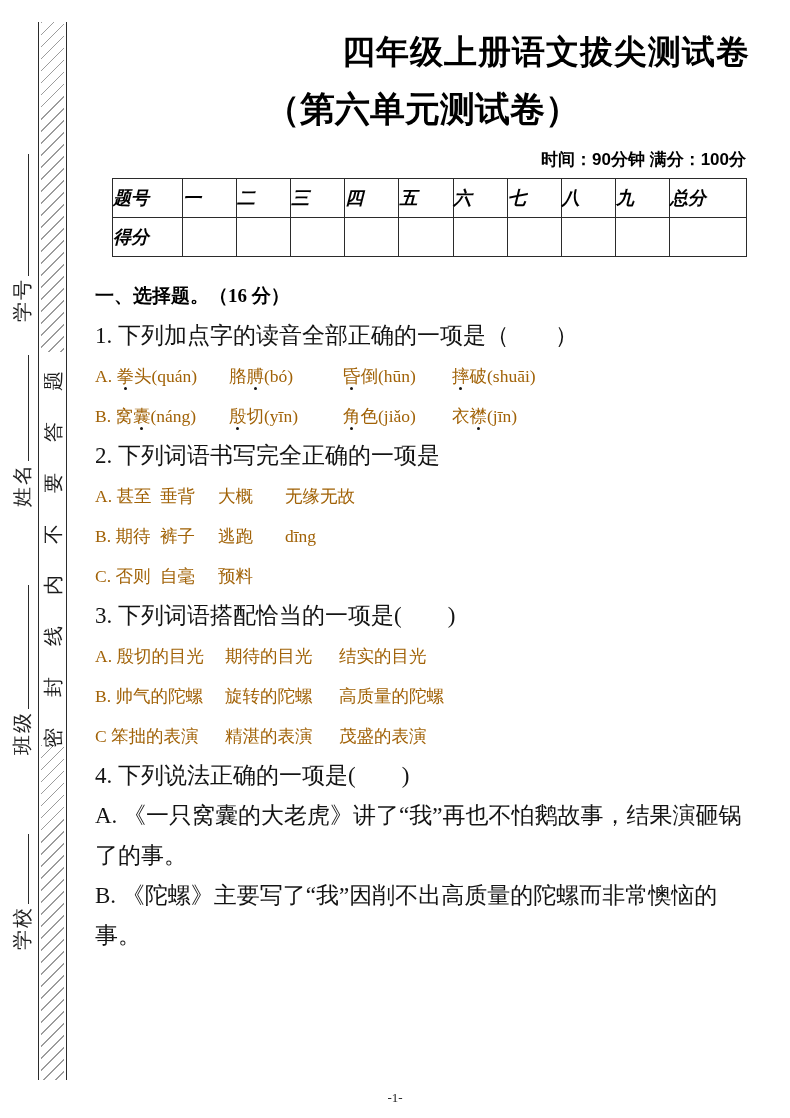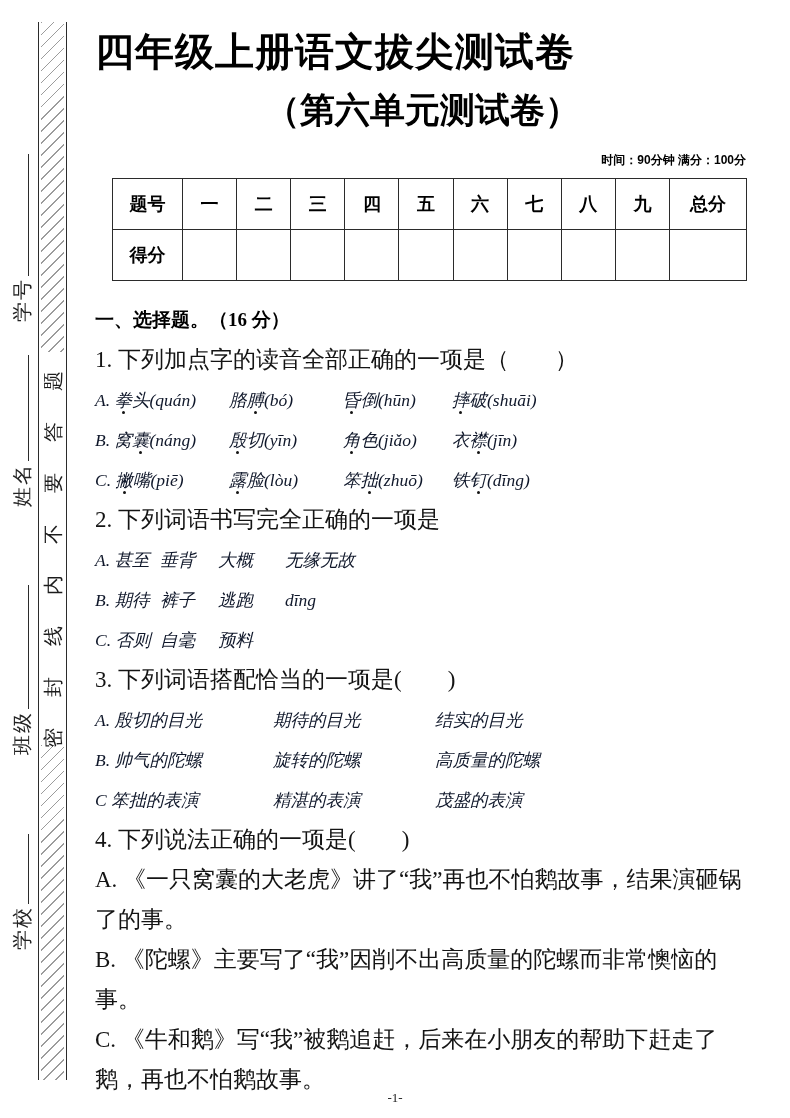--- a/index.html
+++ b/index.html
@@ -36,50 +36,50 @@
   .side-label .vrot { height:30px; line-height:30px; font-size:20px; letter-spacing:2px; color:#222; }
   .lbl-xuehao { top:143px; } .lbl-xuehao .vrot { width:179px; }
   .lbl-xingming { top:355px; } .lbl-xingming .vrot { width:152px; }
   .lbl-banji { top:568px; } .lbl-banji .vrot { width:187px; }
   .lbl-xuexiao { top:833px; } .lbl-xuexiao .vrot { width:117px; }
   .blank-line { display:inline-block; border-bottom:1.5px solid #2b2b2b; height:22px; vertical-align:baseline; margin-left:2px; }
   .ul-1 { width:122px; } .ul-2 { width:106px; } .ul-3 { width:124px; } .ul-4 { width:70px; }
   
   .main { position:absolute; left:95px; top:0; width:655px; }
   .title {
-    margin-top:22px; text-align:left;
+    margin-top:22px; text-align:right;
     font-family:"Liberation Sans","DejaVu Sans",sans-serif;
-    font-weight:900; font-size:39px; line-height:60px; letter-spacing:1px; color:#000;
+    font-weight:900; font-size:33px; line-height:60px; letter-spacing:1px; color:#000;
   }
   .subtitle {
     margin-top:6px; text-align:center;
-    font-family:Liberation Sans, sans-serif;
+    font-family:Liberation Serif, serif;
     font-weight:900; font-size:35px; line-height:44px; color:#000;
   }
   .exam-info {
     margin-top:16px; text-align:right; padding-right:4px;
     font-family:"Liberation Sans","DejaVu Sans",sans-serif;
-    font-weight:700; font-size:12px; line-height:24px; color:#000;
+    font-weight:700; font-size:17px; line-height:24px; color:#000;
   }
   table.score-table {
     margin-top:6px; margin-left:17px; width:635px;
     border-collapse:collapse; table-layout:fixed;
   }
   .score-table td {
-    border:1.4px solid #2b2b2b; height:51px; text-align:center; vertical-align:middle;
-    font-size:18px; color:#000; font-weight:600;
+    border:1.4px solid #2b2b2b; height:39px; text-align:left; vertical-align:middle;
+    font-size:18px; color:#000; font-weight:600;font-style:italic;
   }
   .score-table td.c-first { width:70px; }
   .score-table td.c-last { width:77px; }
   .q-heading { margin-top:19px; line-height:40px; font-size:19px; font-weight:700; color:#000; }
   .q-line { line-height:40px; font-size:23px; color:#141414; }
-  .opt-row { display:grid; line-height:40px; font-size:17.5px; color:#0f172a;font-style:italic; }
+  .opt-row { display:grid; line-height:40px; font-size:17.5px; color:#a16207; }
   .g-q1 { grid-template-columns:134px 114px 109px auto; }
   .g-q2 { grid-template-columns:65px 58px 67px auto; }
-  .g-q3 { grid-template-columns:130px 114px auto;gap:48px; }
+  .g-q3 { grid-template-columns:130px 114px auto; }
   .dt { position:relative; }
   .dt::after {
     content:""; position:absolute; left:50%; bottom:-4px;
     width:3.2px; height:3.2px; margin-left:-1.6px; border-radius:50%; background:#141414;
   }
   .page-footer {
     position:absolute; left:0; bottom:12px; width:100%;
     text-align:center; font-size:13px; color:#222;
   }
 </style>
@@ -155,26 +155,20 @@
       <span>胳<span class="dt">膊</span>(bó)</span>
       <span><span class="dt">昏</span>倒(hūn)</span>
       <span><span class="dt">摔</span>破(shuāi)</span>
     </div>
     <div class="opt-row g-q1">
       <span>B. 窝<span class="dt">囊</span>(náng)</span>
       <span><span class="dt">殷</span>切(yīn)</span>
       <span><span class="dt">角</span>色(jiǎo)</span>
       <span>衣<span class="dt">襟</span>(jīn)</span>
     </div>
-    <div class="opt-row g-q1">
-      <span>C. <span class="dt">撇</span>嘴(piē)</span>
-      <span><span class="dt">露</span>脸(lòu)</span>
-      <span>笨<span class="dt">拙</span>(zhuō)</span>
-      <span>铁<span class="dt">钉</span>(dīng)</span>
-    </div>
 
     <div class="q-line">2. 下列词语书写完全正确的一项是</div>
     <div class="opt-row g-q2">
       <span>A. 甚至</span>
       <span>垂背</span>
       <span>大概</span>
       <span>无缘无故</span>
     </div>
     <div class="opt-row g-q2">
       <span>B. 期待</span>
@@ -201,18 +195,17 @@
     </div>
     <div class="opt-row g-q3">
       <span>C 笨拙的表演</span>
       <span>精湛的表演</span>
       <span>茂盛的表演</span>
     </div>
 
     <div class="q-line">4. 下列说法正确的一项是(　　)</div>
     <div class="q-line">A. 《一只窝囊的大老虎》讲了“我”再也不怕鹅故事，结果演砸锅了的事。</div>
     <div class="q-line">B. 《陀螺》主要写了“我”因削不出高质量的陀螺而非常懊恼的事。</div>
-    <div class="q-line">C. 《牛和鹅》写“我”被鹅追赶，后来在小朋友的帮助下赶走了鹅，再也不怕鹅故事。</div>
 
   </main>
 
   <div class="page-footer">-1-</div>
 </div>
 
 </body></html>

